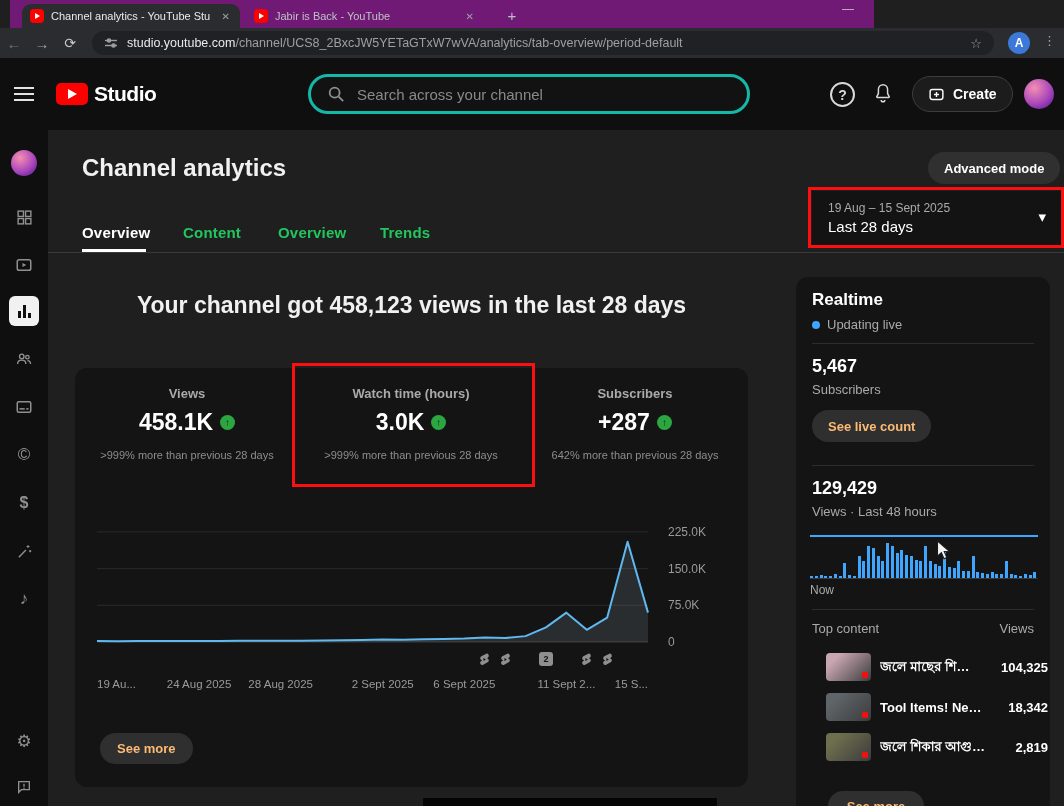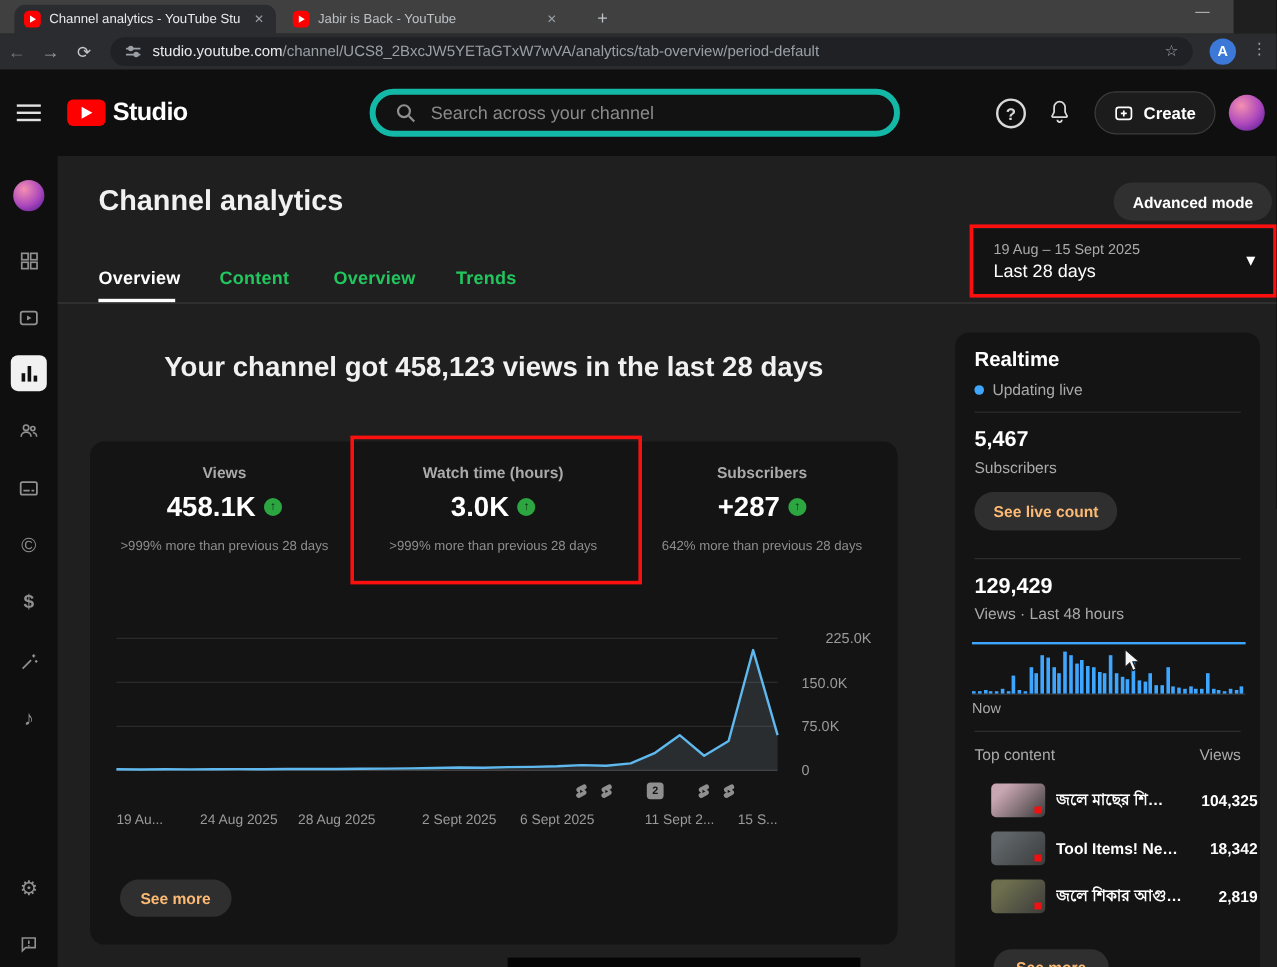--- a/index.html
+++ b/index.html
@@ -1,21 +1,21 @@
 <!DOCTYPE html>
 <html><head>
 <meta charset="utf-8">
 <style>
   *{margin:0;padding:0;box-sizing:border-box}
   html,body{background:#000}
   body{font-family:"Liberation Sans","DejaVu Sans",sans-serif;-webkit-font-smoothing:antialiased}
   #screen{position:relative;width:1064px;height:806px;background:#1f1f1f;overflow:hidden}
 
   
-  #tabstrip{position:absolute;left:0;top:0;width:1028px;height:28px;background:#404040}
+  #tabstrip{position:absolute;left:10px;top:0;width:864px;height:28px;background:#701a75}
   .tab{position:absolute;top:4px;height:24px;border-radius:9px 9px 0 0;display:flex;align-items:center;gap:7px;
        padding:0 8px;font-size:11px;color:#bdc1c6;overflow:hidden;white-space:nowrap;cursor:default}
   #tab1{left:12px;width:218px;background:#2b2c2f;color:#e8eaed}
   #tab2{left:236px;width:238px}
   .favicon{flex:0 0 auto;width:14px;height:14px;border-radius:4px;background:#f00;display:flex;align-items:center;justify-content:center}
   .favicon span{display:block;width:0;height:0;border-left:5px solid #fff;border-top:3px solid transparent;border-bottom:3px solid transparent}
   .tab-title{flex:1;overflow:hidden}
   .tab-close{flex:0 0 auto;font-size:10px;color:#9aa0a6;padding:0 2px}
   #newtab{position:absolute;left:492px;top:5px;width:20px;height:20px;display:flex;align-items:center;justify-content:center;
           color:#bdc1c6;font-size:15px;border-radius:50%}
@@ -39,21 +39,21 @@
 
   
   #studio-header{position:absolute;left:0;top:58px;width:1064px;height:72px;background:#0f0f0f}
   #hamburger{position:absolute;left:14px;top:29px;width:20px;height:14px;display:flex;flex-direction:column;justify-content:space-between}
   #hamburger span{display:block;width:20px;height:2px;background:#e3e3e3}
   #yt-logo{position:absolute;left:56px;top:25px;width:32px;height:22px;background:#f00;border-radius:5px;
            display:flex;align-items:center;justify-content:center}
   #yt-logo span{display:block;width:0;height:0;border-left:9px solid #fff;border-top:5.5px solid transparent;border-bottom:5.5px solid transparent}
   #brand{position:absolute;left:94px;top:24px;font-size:21px;font-weight:bold;color:#fff;letter-spacing:-0.5px}
   #studio-search{position:absolute;left:308px;top:16px;width:442px;height:40px;border-radius:20px;background:#121212;
-                 border:5px solid #14b8a6;display:flex;align-items:center;gap:12px;padding:0 16px}
+                 border:3px solid #14b8a6;display:flex;align-items:center;gap:12px;padding:0 16px}
   #studio-search input{flex:1;background:transparent;border:none;outline:none;color:#ddd;font-size:15px;
                        font-family:"Liberation Sans","DejaVu Sans",sans-serif}
   #studio-search input::placeholder{color:#8a8a8a}
   #help-btn{position:absolute;left:830px;top:24px;width:25px;height:25px;border:2px solid #d9d9d9;border-radius:50%;
             color:#d9d9d9;font-size:14px;font-weight:bold;display:flex;align-items:center;justify-content:center}
   #bell-btn{position:absolute;left:872px;top:24px;width:24px;height:24px}
   #create-btn{position:absolute;left:912px;top:18px;height:36px;padding:0 15px;border-radius:18px;background:#1c1c1c;
               border:1px solid #3d3d3d;display:flex;align-items:center;gap:8px;color:#fff;font-size:14px;font-weight:bold}
   #header-avatar{position:absolute;left:1024px;top:21px;width:30px;height:30px;border-radius:50%;
                  background:radial-gradient(circle at 35% 30%, #f48fb1, #ab47bc 55%, #4a148c)}
@@ -345,21 +345,21 @@
           <line x1="0" x2="551" y1="100.30357142857143" y2="100.30357142857143" stroke="#2a2a2a"></line>
           <line x1="0" x2="551" y1="63.60714285714286" y2="63.60714285714286" stroke="#2a2a2a"></line>
           <line x1="0" x2="551" y1="26.910714285714278" y2="26.910714285714278" stroke="#2a2a2a"></line>
           <polygon points="0,137 0,136.02142857142857 20.40740740740741,136.26607142857142 40.81481481481482,136.02142857142857 61.22222222222223,136.11928571428572 81.62962962962963,136.02142857142857 102.03703703703704,135.92357142857142 122.44444444444446,136.02142857142857 142.85185185185185,135.77678571428572 163.25925925925927,135.87464285714285 183.66666666666669,135.77678571428572 204.07407407407408,135.63 224.4814814814815,135.53214285714284 244.8888888888889,135.2875 265.2962962962963,135.04285714285714 285.7037037037037,134.55357142857142 306.11111111111114,134.7982142857143 326.51851851851853,134.30892857142857 346.9259259259259,134.06428571428572 367.33333333333337,133.575 387.74074074074076,132.59642857142856 408.14814814814815,133.0857142857143 428.5555555555556,131.12857142857143 448.962962962963,122.32142857142857 469.3703703703704,107.64285714285714 489.7777777777778,124.76785714285714 510.1851851851852,112.53571428571428 530.5925925925926,36.696428571428584 551,107.64285714285714 551,137" fill="rgba(170,200,220,0.14)"></polygon>
           <polyline points="0,136.02142857142857 20.40740740740741,136.26607142857142 40.81481481481482,136.02142857142857 61.22222222222223,136.11928571428572 81.62962962962963,136.02142857142857 102.03703703703704,135.92357142857142 122.44444444444446,136.02142857142857 142.85185185185185,135.77678571428572 163.25925925925927,135.87464285714285 183.66666666666669,135.77678571428572 204.07407407407408,135.63 224.4814814814815,135.53214285714284 244.8888888888889,135.2875 265.2962962962963,135.04285714285714 285.7037037037037,134.55357142857142 306.11111111111114,134.7982142857143 326.51851851851853,134.30892857142857 346.9259259259259,134.06428571428572 367.33333333333337,133.575 387.74074074074076,132.59642857142856 408.14814814814815,133.0857142857143 428.5555555555556,131.12857142857143 448.962962962963,122.32142857142857 469.3703703703704,107.64285714285714 489.7777777777778,124.76785714285714 510.1851851851852,112.53571428571428 530.5925925925926,36.696428571428584 551,107.64285714285714" fill="none" stroke="#5fb8ee" stroke-width="2" stroke-linejoin="round"></polyline>
         </svg></div>
     <div id="y-ticks">
         <div class="y-tick" style="top: 137px;">0</div>
         <div class="y-tick" style="top: 100.304px;">75.0K</div>
         <div class="y-tick" style="top: 63.6071px;">150.0K</div>
-        <div class="y-tick" style="top: 26.9107px; margin-left: 20px;">225.0K</div>
+        <div class="y-tick" style="top: 26.9107px;">225.0K</div>
       </div>
     <div id="markers-row">
         <div class="chart-marker" style="left: 380.741px;">
           <svg width="13" height="13" viewBox="0 0 24 24">
             <path fill="#8f8f8f" d="M17.77 10.32l-1.6-.83L18 8.6a3.9 3.9 0 0 0-3.63-6.9L6.2 6.05a3.9 3.9 0 0 0 .03 6.95l1.6.83-1.8.89a3.9 3.9 0 0 0 3.6 6.92l8.17-4.35a3.9 3.9 0 0 0-.03-6.97z"></path>
             <path fill="#141414" d="M10 14.6V9.4l4.5 2.6z"></path>
           </svg>
         </div>
         <div class="chart-marker" style="left: 401.148px;">
           <svg width="13" height="13" viewBox="0 0 24 24">

